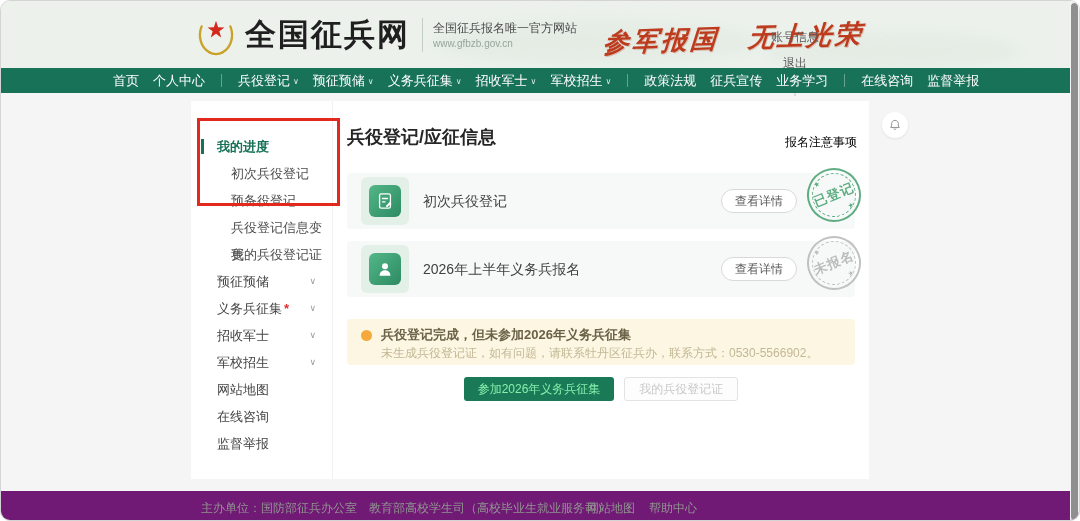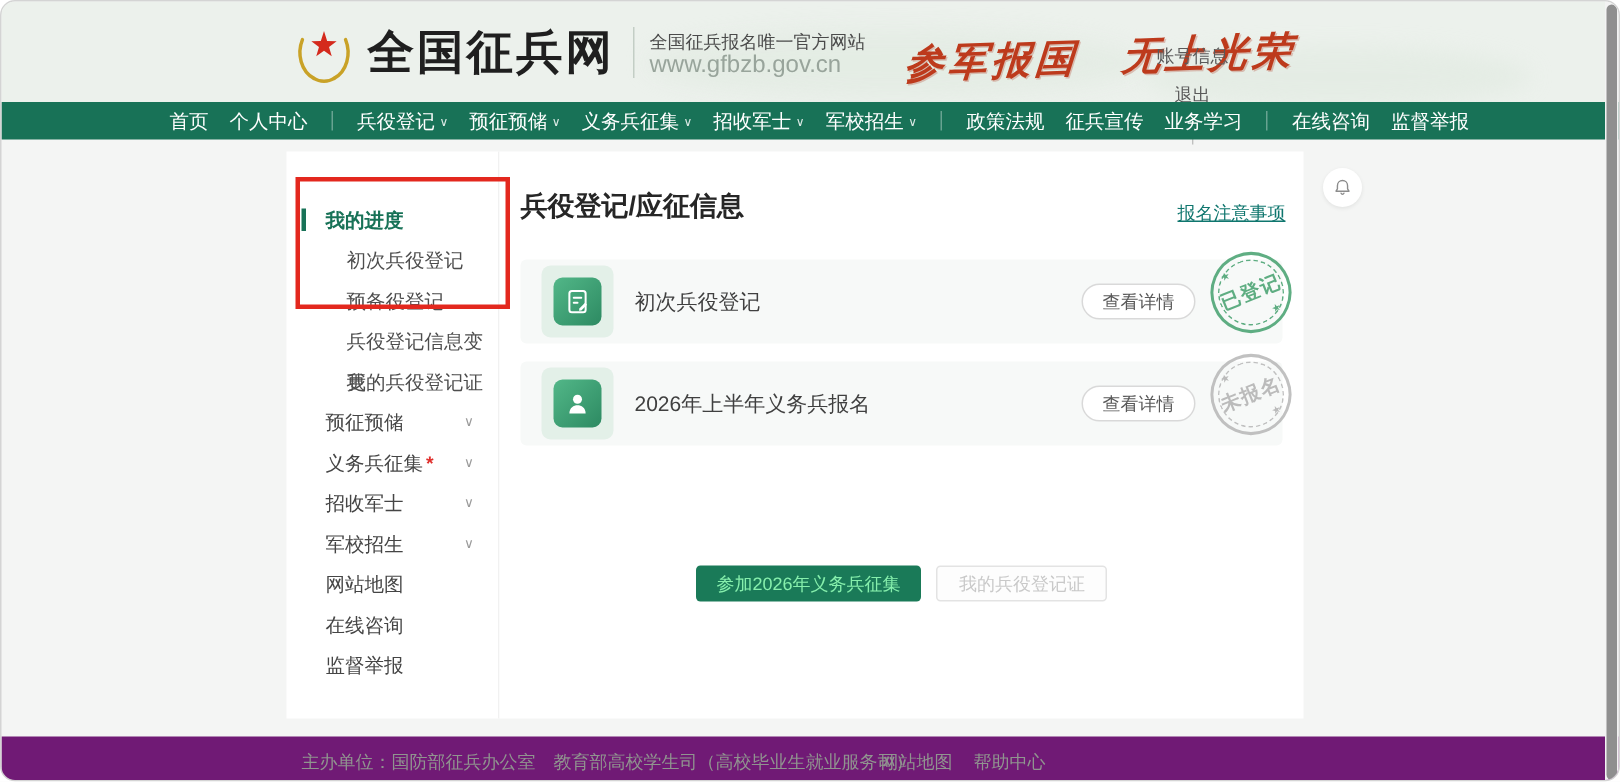--- a/index.html
+++ b/index.html
@@ -10,21 +10,21 @@
   .wm{position:absolute;border-radius:50%;background:#dfe9df;filter:blur(7px);opacity:.55;}
   .wm1{left:430px;top:18px;width:330px;height:46px;}
   .wm2{left:760px;top:30px;width:260px;height:40px;}
   .logo-group{position:absolute;left:192px;top:11px;display:flex;align-items:center;}
   .emblem{width:46px;height:46px;}
   .logo-text{font-size:31px;font-weight:900;color:#1f1f1f;letter-spacing:2px;margin-left:6px;
              font-family:Liberation Sans, sans-serif;}
   .logo-divider{width:1px;height:34px;background:#c3cec5;margin:0 10px 0 12px;}
   .taglines{display:flex;flex-direction:column;justify-content:center;}
   .tagline1{font-size:12px;color:#4a4a4a;line-height:16px;}
-  .tagline2{font-size:16px;color:#98a49b;line-height:15px;}
+  .tagline2{font-size:10px;color:#98a49b;line-height:15px;}
   .slogan{position:absolute;left:602px;top:20px;font-size:26px;font-weight:bold;font-style:italic;
           color:#bd3a1c;font-family:"DejaVu Serif",serif;letter-spacing:3px;transform:rotate(-2deg) skewX(-6deg);
           white-space:pre;text-shadow:1px 1px 0 rgba(170,40,15,.25);}
   .account{position:absolute;left:770px;top:28px;font-size:12px;color:#5a5a5a;display:flex;gap:9px;align-items:center;flex-direction:column;}
   .account span{cursor:pointer;}
   .acc-div{color:#b5b5b5;}
   
   .nav{position:absolute;left:0;top:67px;width:100%;height:25px;background:#187257;display:flex;
        align-items:center;padding-left:112px;box-sizing:border-box;gap:14px;}
   .nav-item{font-size:13px;color:#fff;display:flex;align-items:center;gap:3px;cursor:pointer;white-space:nowrap;}
@@ -35,21 +35,21 @@
          border-right:1px solid #f1f1f1;box-sizing:border-box;padding-top:32px;}
   .side-item{position:relative;height:27px;line-height:27px;padding-left:26px;font-size:13px;color:#454545;cursor:pointer;}
   .side-item.sub{padding-left:40px;color:#4d4d4d;}
   .side-item.active{color:#187257;font-weight:bold;}
   .active-bar{position:absolute;left:10px;top:6px;width:3px;height:15px;background:#187257;}
   .side-chev{position:absolute;right:16px;top:0;font-size:9px;color:#9a9a9a;}
   .req{color:#e02f2c;font-weight:bold;margin-left:2px;}
   
   .main{position:absolute;left:332px;top:100px;width:536px;height:378px;background:#fff;}
   .main-title{position:absolute;left:14px;top:24px;font-size:18px;font-weight:bold;color:#262626;}
-  .notes-link{position:absolute;right:12px;top:33px;font-size:12px;color:#0f766e;cursor:pointer;text-decoration:underline;}
+  .notes-link{position:absolute;right:12px;top:33px;font-size:12px;color:#000000;cursor:pointer;}
   .card{position:absolute;left:14px;width:508px;height:56px;background:#f7f9f8;border-radius:4px;}
   .card1{top:72px;}.card2{top:140px;}
   .icon-wrap{position:absolute;left:14px;top:4px;width:48px;height:48px;background:#e3f0e8;border-radius:6px;
              display:flex;align-items:center;justify-content:center;}
   .icon-green{width:32px;height:32px;border-radius:6px;background:linear-gradient(135deg,#52b788,#2d8a62);
               display:flex;align-items:center;justify-content:center;}
   .card-label{position:absolute;left:76px;top:0;height:56px;line-height:56px;font-size:14px;color:#404040;}
   .detail-btn{position:absolute;right:58px;top:16px;height:24px;line-height:22px;padding:0 13px;border:1px solid #d9d9d9;
               border-radius:12px;background:#fff;font-size:12px;color:#595959;cursor:pointer;box-sizing:border-box;}
   .stamp{position:absolute;right:-6px;top:-5px;width:54px;height:54px;border-radius:50%;border:2px solid;
@@ -226,20 +226,25 @@
       <div class="card-label">2026年上半年义务兵报名</div>
       <div class="detail-btn">查看详情</div>
       <div class="stamp gray">
         <span class="ring"></span>
         <span class="st st1">★</span>
         <span class="txt">未报名</span>
         <span class="st st2">★</span>
       </div>
     </div>
 
+    <div class="alert">
+      <span class="alert-dot"></span>
+      <div class="alert-title">兵役登记完成，但未参加2026年义务兵征集</div>
+      <div class="alert-detail">未生成兵役登记证，如有问题，请联系牡丹区征兵办，联系方式：0530-5566902。</div>
+    </div>
 
     <div class="actions">
       <button class="btn-primary">参加2026年义务兵征集</button>
       <button class="btn-secondary" aria-disabled="true">我的兵役登记证</button>
     </div>
   </div>
 
   <div class="bell">
     <svg width="14" height="14" viewBox="0 0 24 24">
       <path d="M12,4 C8.7,4 6.2,6.6 6.2,9.9 V13.6 L4.6,16.2 H19.4 L17.8,13.6 V9.9 C17.8,6.6 15.3,4 12,4 Z" fill="none" stroke="#8c8c8c" stroke-width="1.6" stroke-linejoin="round"></path>

